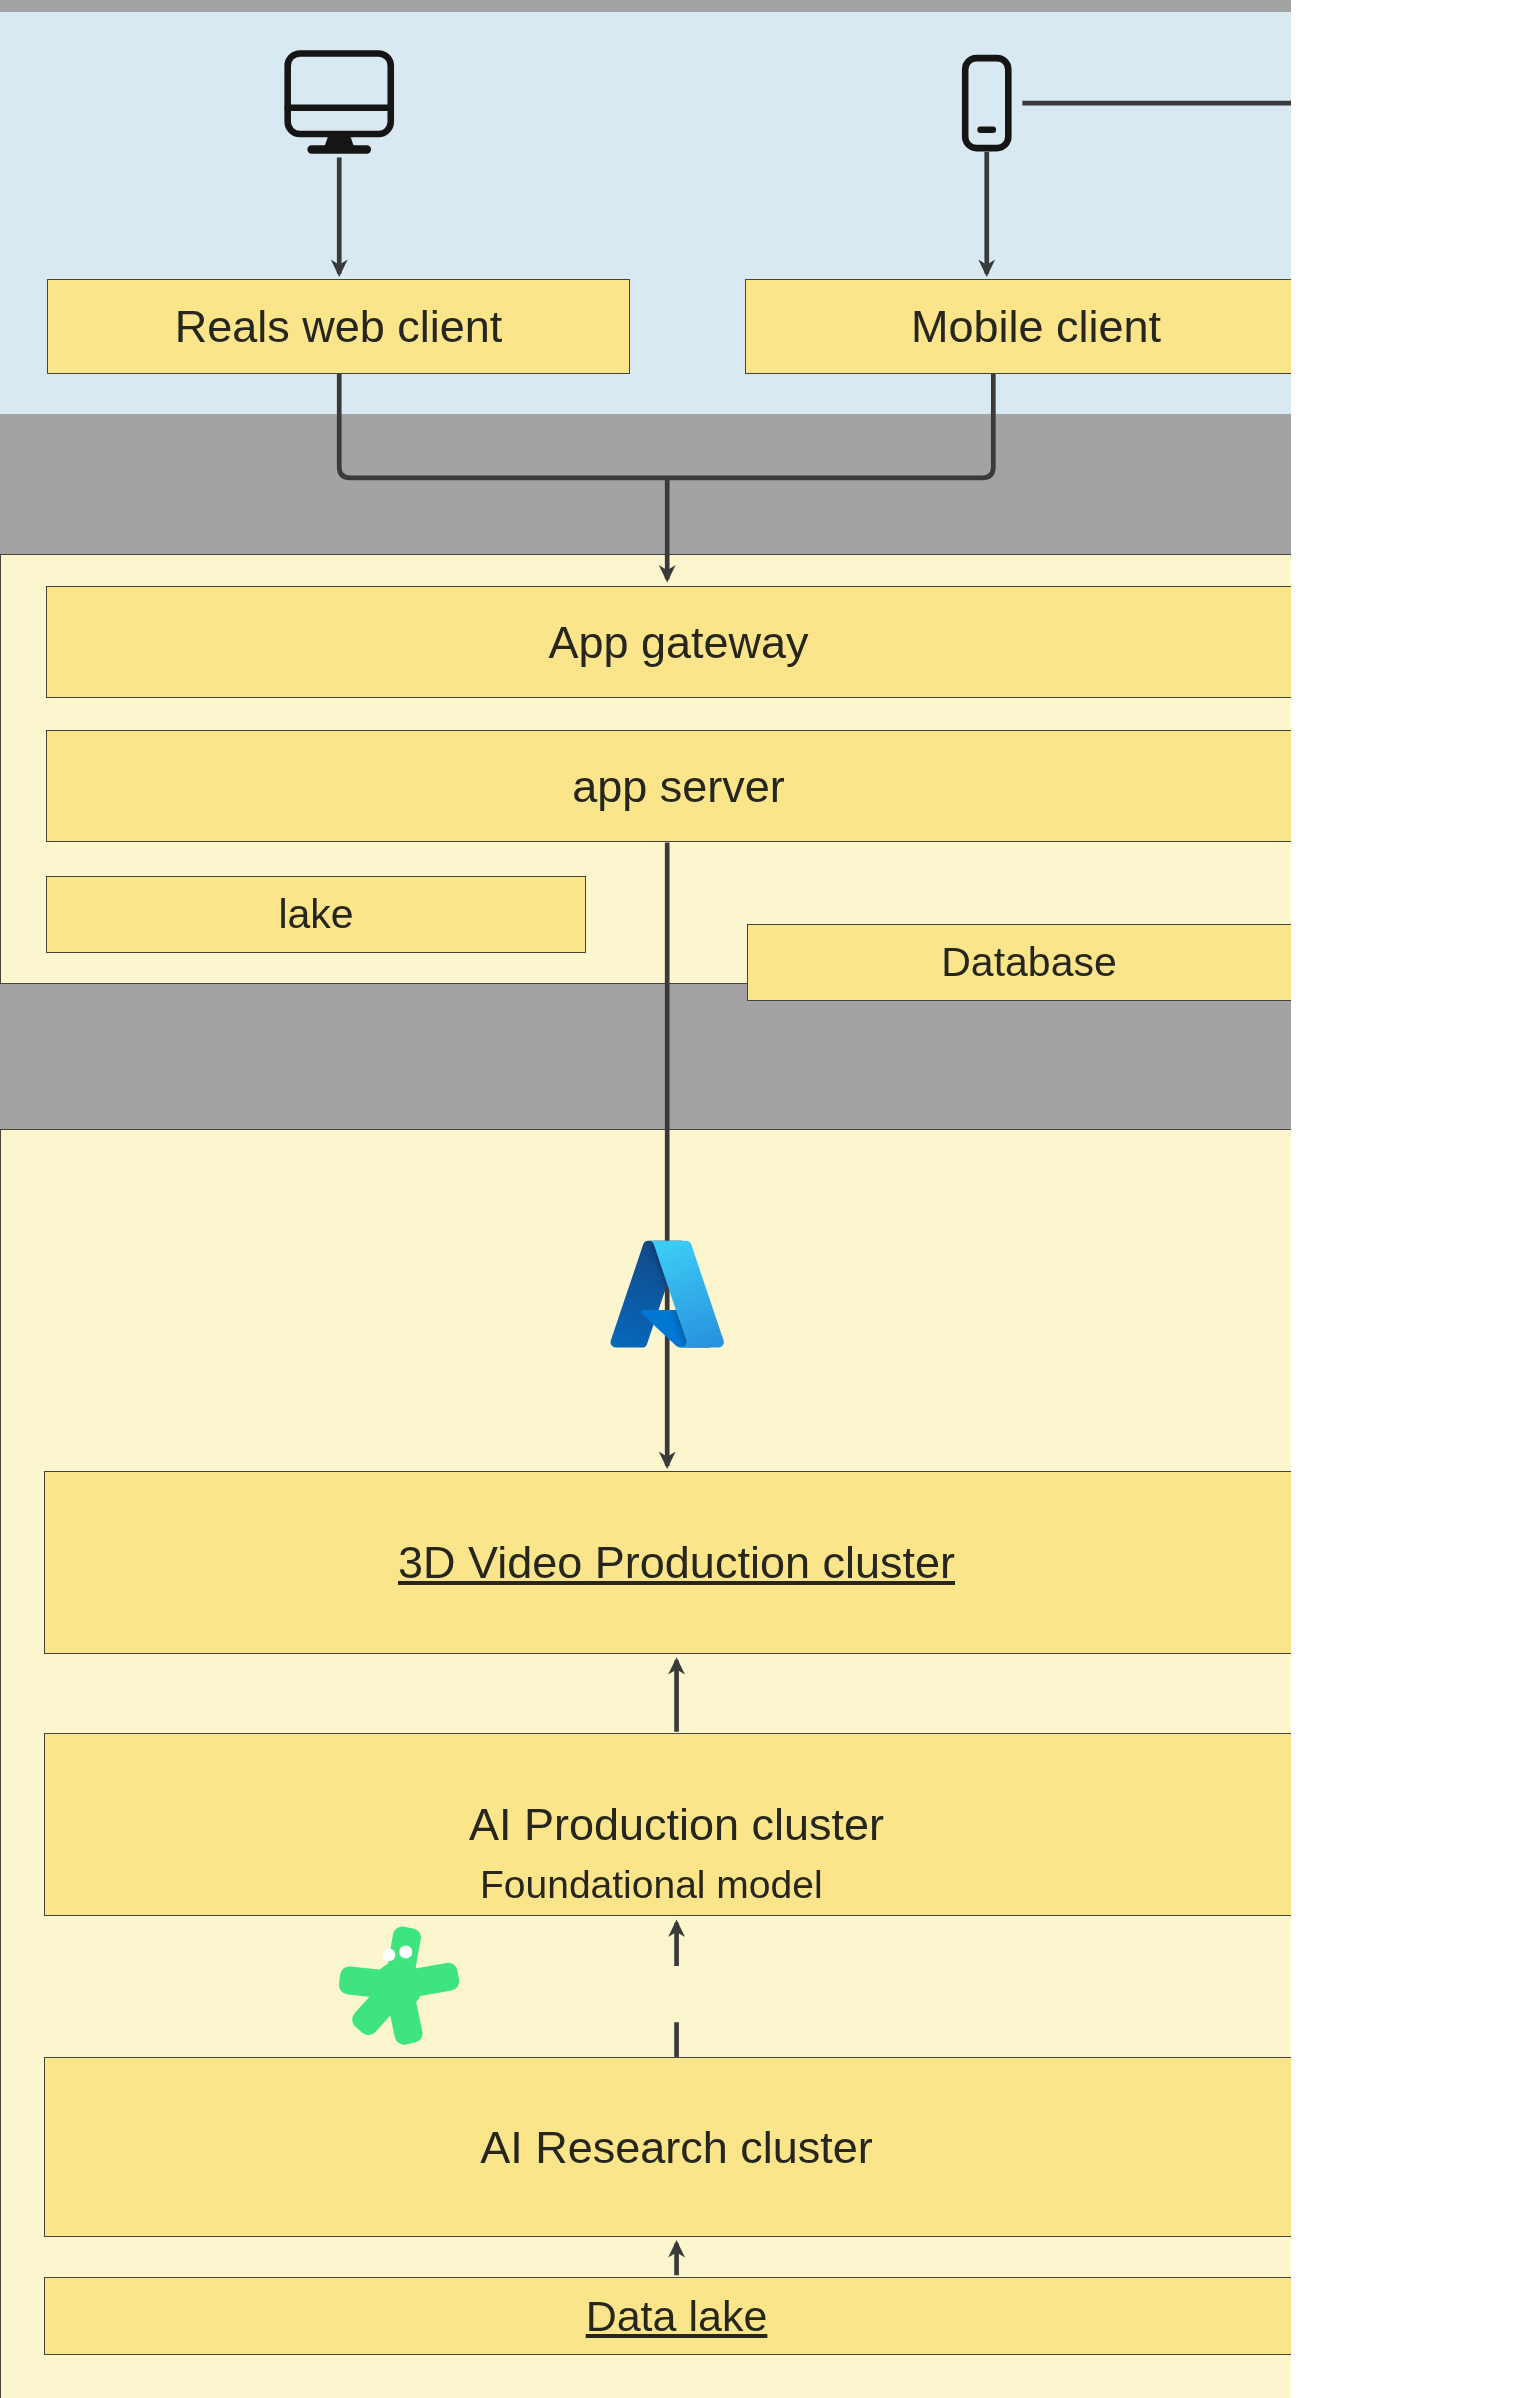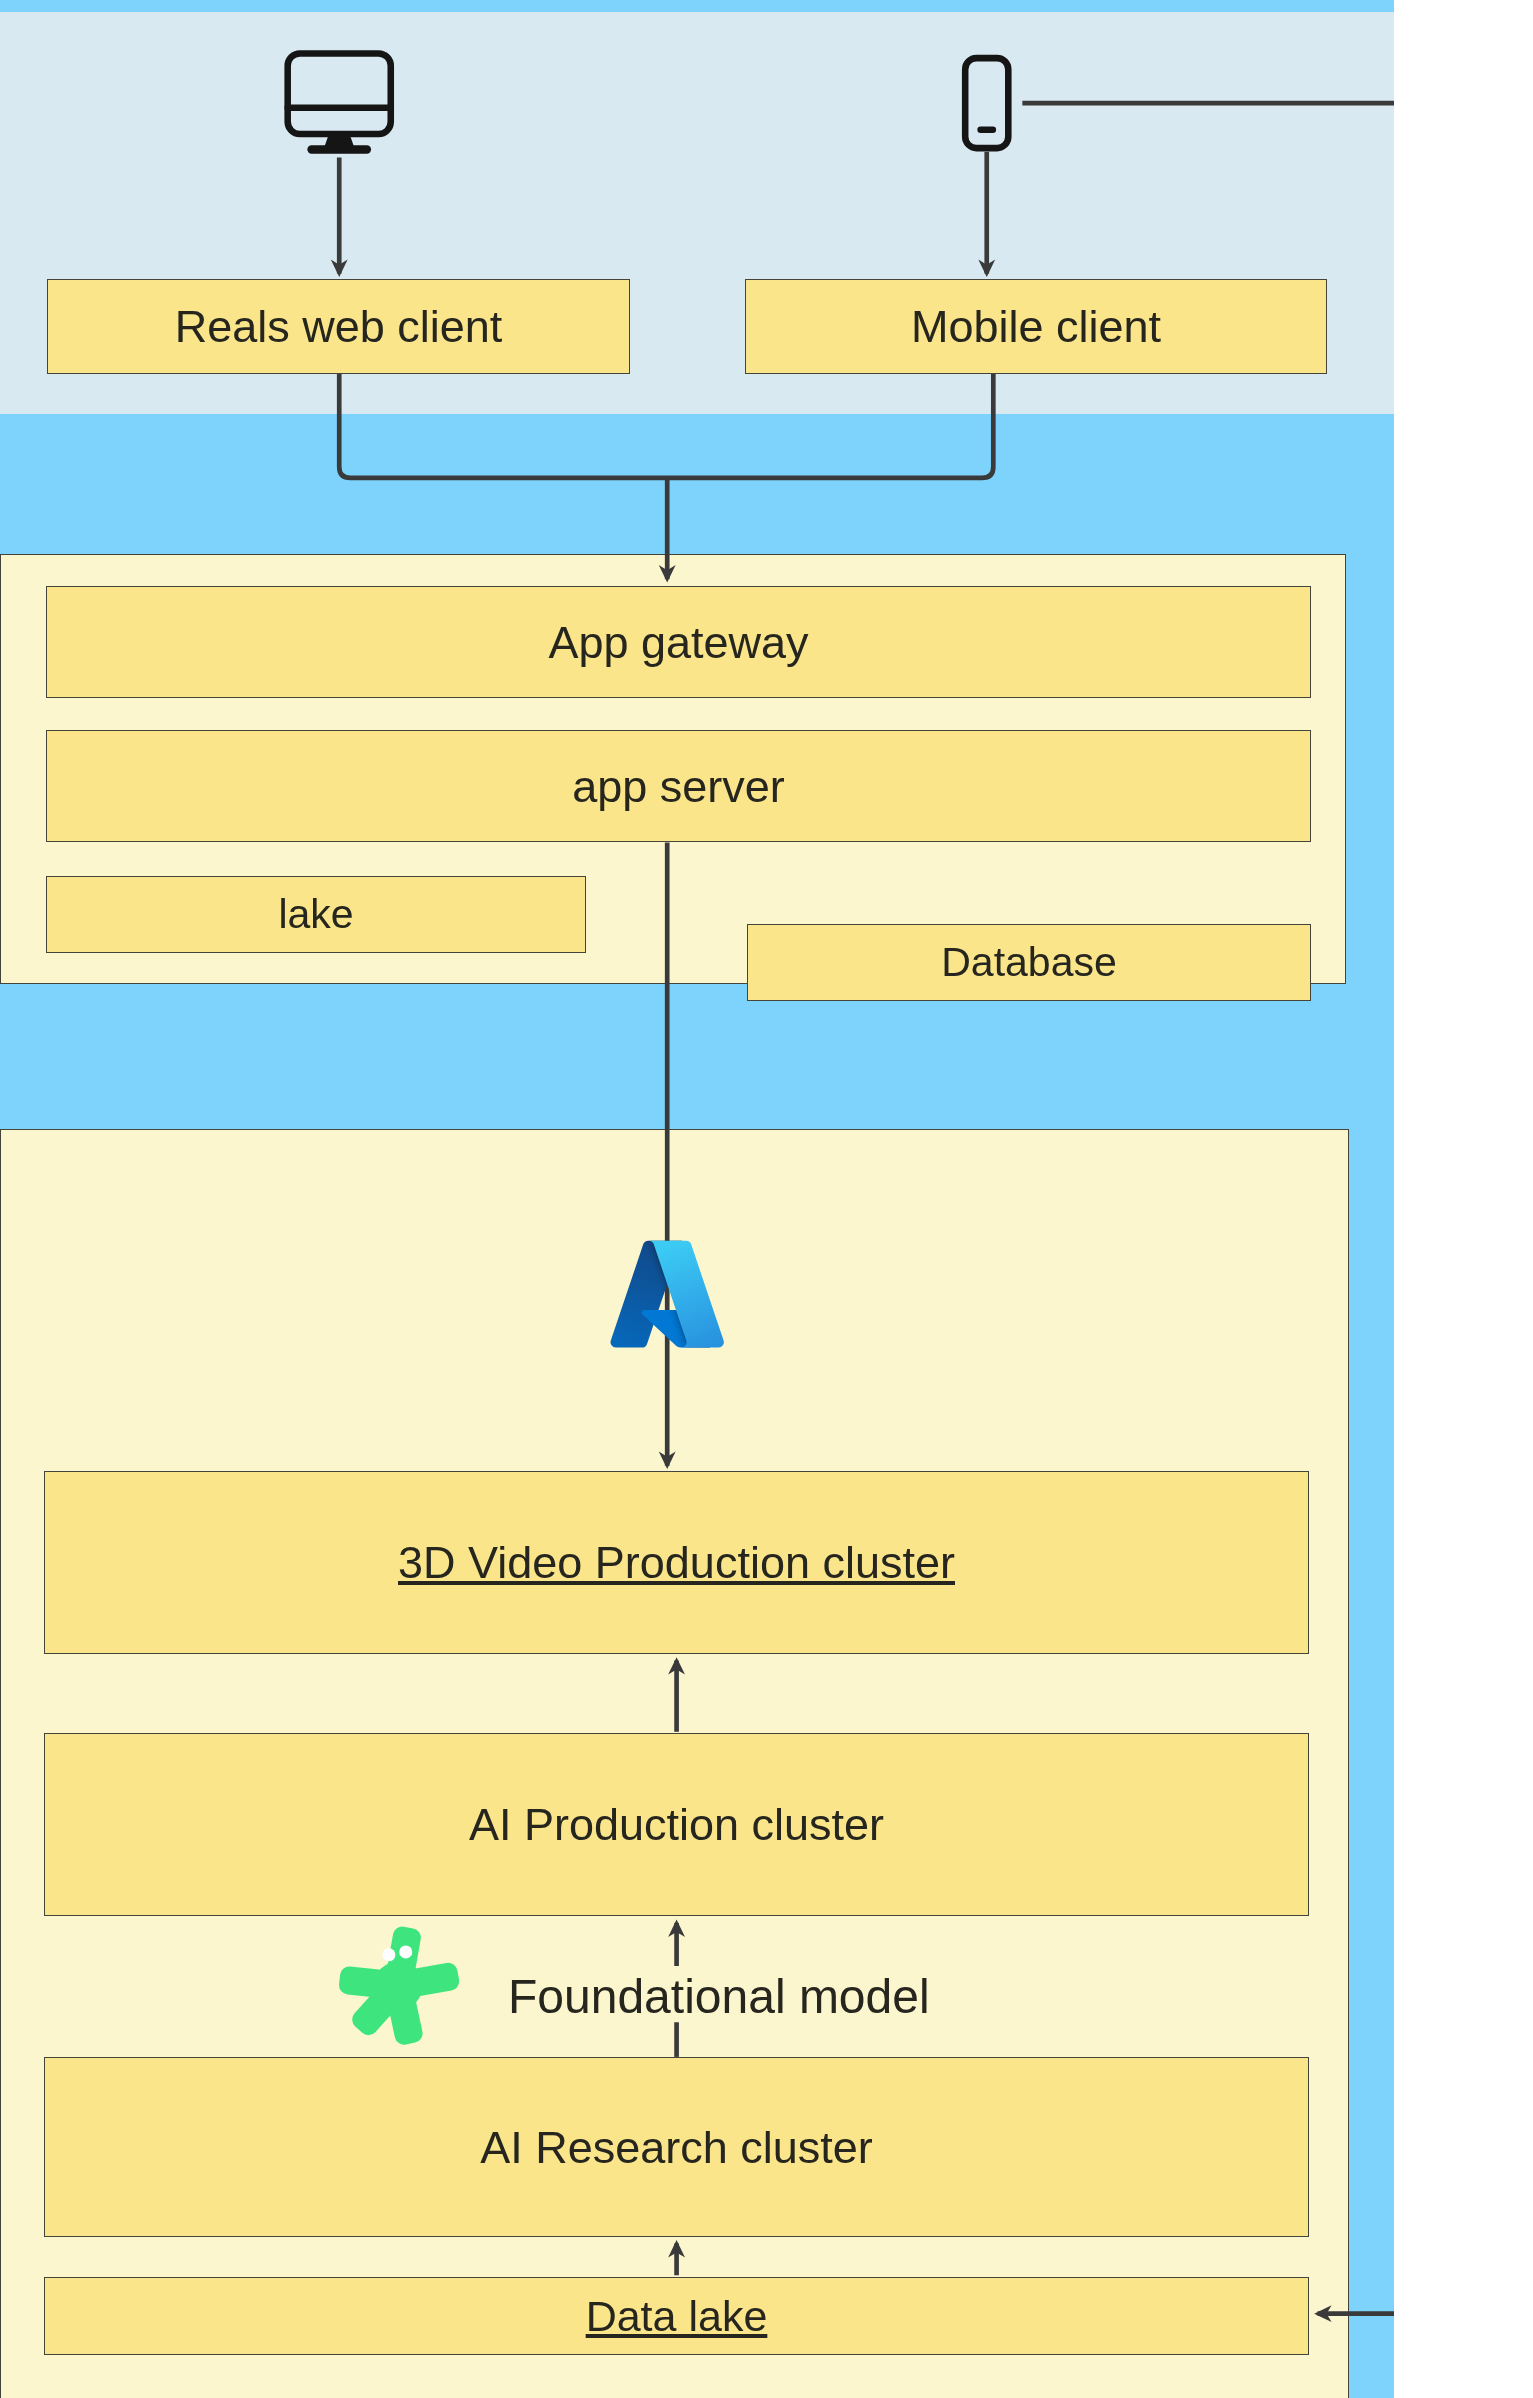--- a/index.html
+++ b/index.html
@@ -1,21 +1,21 @@
 <!DOCTYPE html>
 <html style="--client-zone-bg: #d9e9f1; --container-bg: #fcf6ce; --node-bg: #fae58a; --node-border: #44443a; --connector: #3a3a3a; --ink: #26261f; --icon-ink: #151515; --mascot-green: #3ee57e;font-size:15px"><head>
 <meta charset="utf-8">
 <style>
   html, body { margin: 0; padding: 0; background: #ffffff; }
   .canvas {
     position: relative;
-    width: 1394px;
+    width: 1291px;
     height: 2399px;
     overflow: hidden;
-    background: #7dd3fc;
+    background: #a3a3a3;
     font-family: "Liberation Sans", sans-serif;
     color: var(--ink, #26261f);
   }
   .zone { position: absolute; box-sizing: border-box; }
   .zone-client {
     left: 0; top: 12px; width: 1426px; height: 402px;
     background: var(--client-zone-bg, #d9e9f1);
   }
   .zone-app {
     left: 0; top: 554px; width: 1346px; height: 430px;
@@ -39,24 +39,23 @@
   .node-mobile     { left: 705px; top: 279px;  width: 582px;  height: 95px; margin-left: 40px; }
   .node-gateway    { left: 46px;  top: 586px;  width: 1265px; height: 112px; }
   .node-server     { left: 46px;  top: 730px;  width: 1265px; height: 112px; }
   .node-cache      { left: 46px;  top: 876px;  width: 540px;  height: 77px; font-size: 41px; }
   .node-database   { left: 747px; top: 876px;  width: 564px;  height: 77px; font-size: 41px; margin-top: 48px; }
   .node-video      { left: 44px;  top: 1471px; width: 1265px; height: 183px; text-decoration: underline; }
   .node-aiprod     { left: 44px;  top: 1733px; width: 1265px; height: 183px; }
   .node-airesearch { left: 44px;  top: 2057px; width: 1265px; height: 180px; text-align: right; }
   .node-datalake   { left: 44px;  top: 2277px; width: 1265px; height: 78px;  font-size: 43px; text-decoration: underline; }
   .fm-label {
-    position: absolute; left: 480px; top: 1972px;
-    font-size: 48px; line-height: 49px; color: var(--ink, #26261f);
+    position: absolute; left: 480px; top: 1860px;
+    font-size: 39px; line-height: 49px; color: var(--ink, #26261f);
     white-space: nowrap;
-    margin-left: 28px;
   }
   .overlay {
     position: absolute; left: 0; top: 0; width: 1534px; height: 2399px;
     pointer-events: none;
   }
   .connector { stroke: var(--connector, #3a3a3a); stroke-width: 5; fill: none; stroke-linejoin: round; }
   .arrowhead { fill: var(--connector, #3a3a3a); }
   .icon-stroke { stroke: var(--icon-ink, #151515); stroke-width: 7; fill: none; stroke-linejoin: round; stroke-linecap: round; }
   .icon-fill { fill: var(--icon-ink, #151515); }
   .mascot-arm { fill: var(--mascot-green, #3ee57e); }

